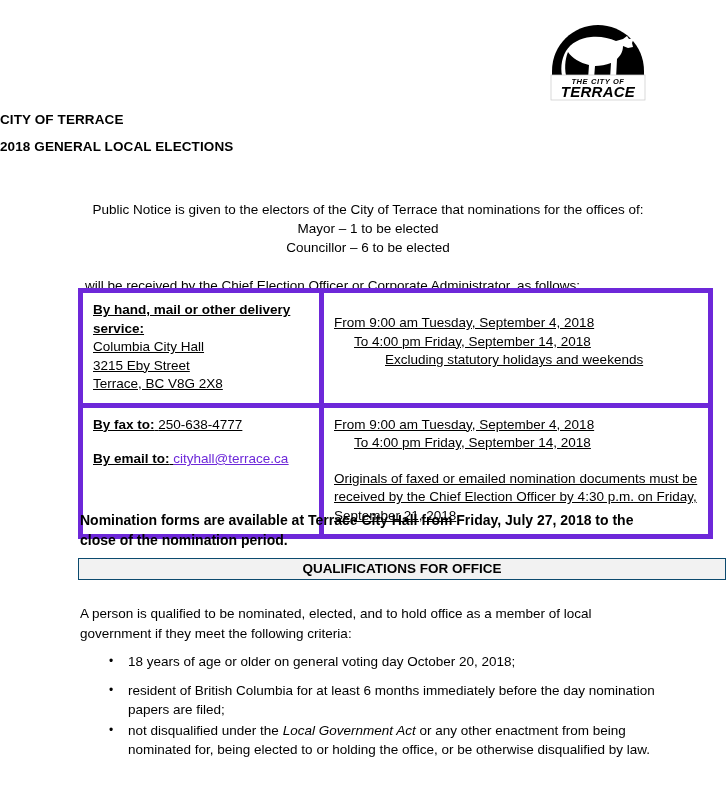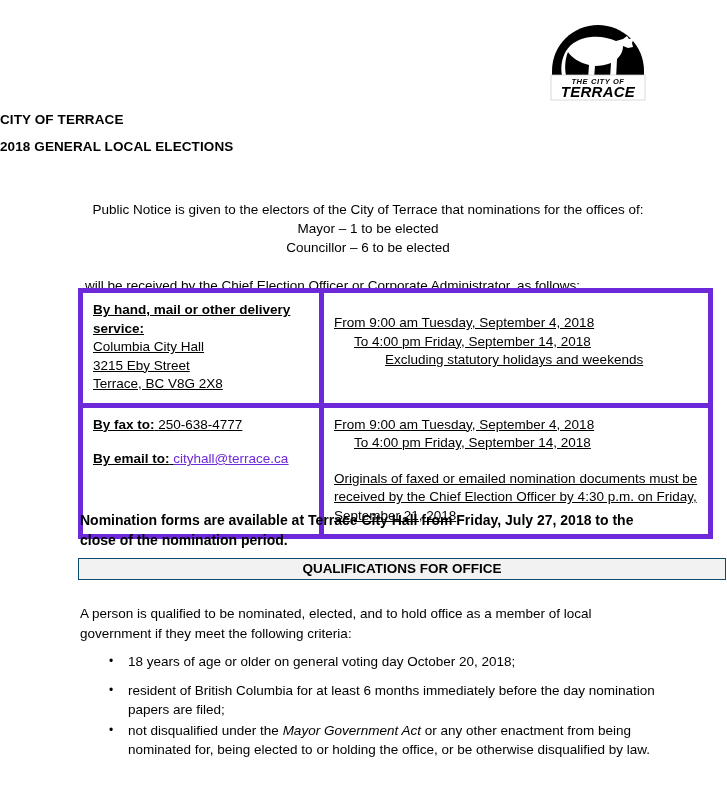--- a/index.html
+++ b/index.html
@@ -235,16 +235,16 @@
 <div class="forms-note">Nomination forms are available at Terrace City Hall from Friday, July 27, 2018 to the close of the nomination period.</div>
 
 <div class="section-bar">QUALIFICATIONS FOR OFFICE</div>
 
 <div class="qual-body">
   <div class="qual-intro">A person is qualified to be nominated, elected, and to hold office as a member of local government if they meet the following criteria:</div>
   <ul class="criteria">
     <li>18 years of age or older on general voting day October 20, 2018;</li>
     <li>resident of British Columbia for at least 6 months immediately before the day nomination papers are filed;</li>
     <li class="tight">
-      <span>not disqualified under the </span><em class="act">Mayor Government Act</em><span> or any other enactment from being nominated for, being elected to or holding the office, or be otherwise disqualified by law.</span>
+      <span>not disqualified under the </span><em class="act">Local Government Act</em><span> or any other enactment from being nominated for, being elected to or holding the office, or be otherwise disqualified by law.</span>
     </li>
   </ul>
 </div>
 
 </body></html>

